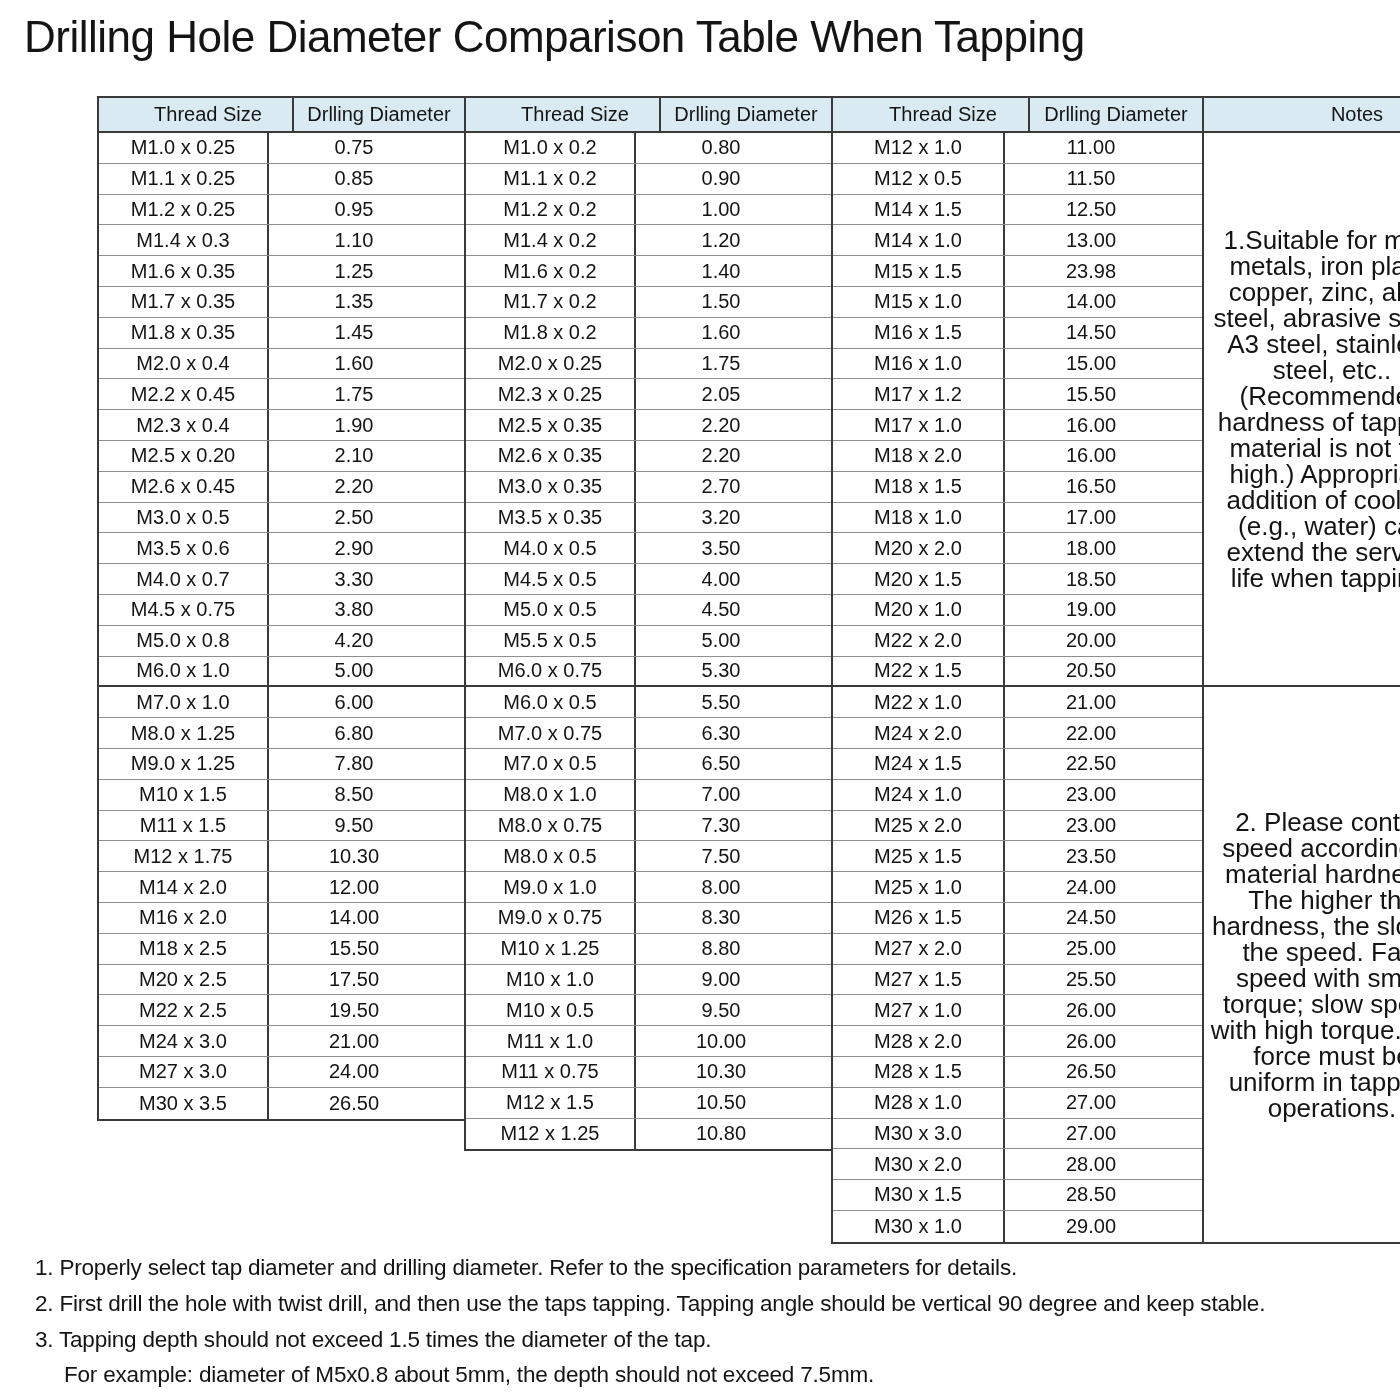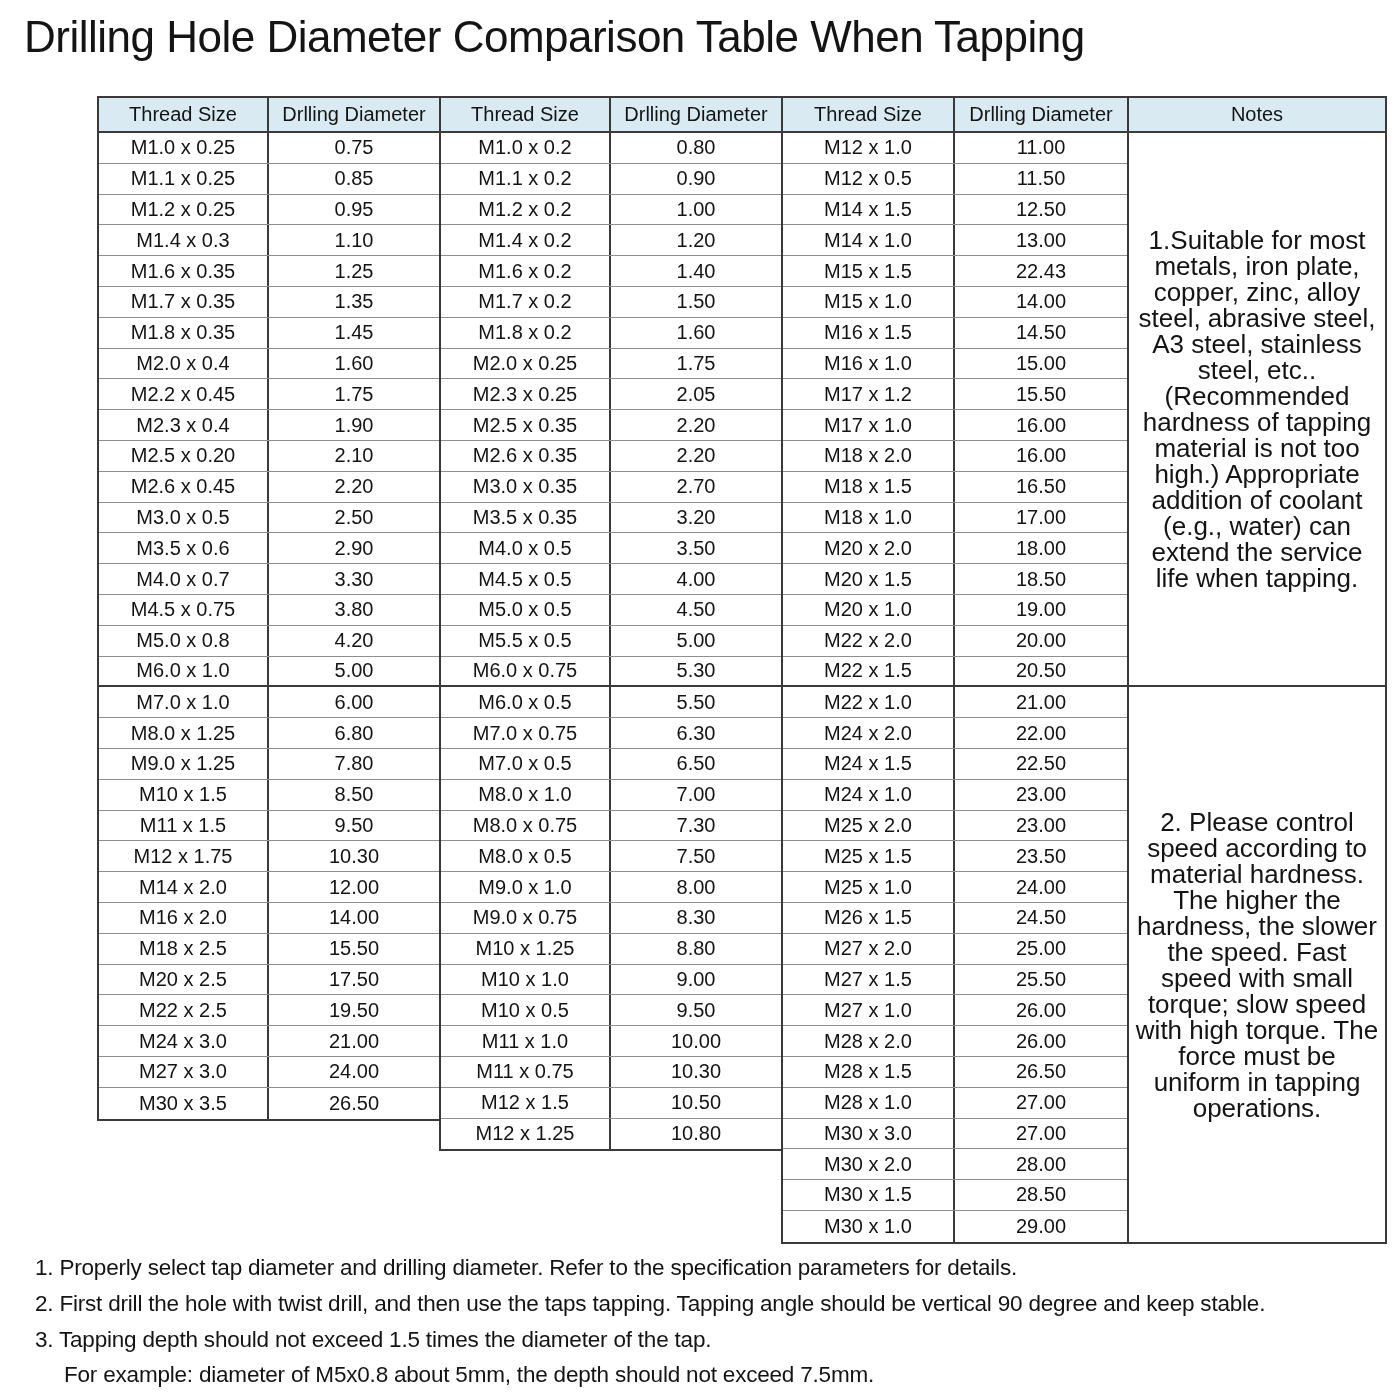--- a/index.html
+++ b/index.html
@@ -14,21 +14,21 @@
     margin-left:24px;
   }
   .table-wrap { position:absolute; left:97px; top:96px; display:flex; align-items:flex-start; }
   .group {
     border-left:2px solid #3a3a3a; border-top:2px solid #3a3a3a; border-bottom:2px solid #3a3a3a;
     background:#ffffff;
   }
   .notes-group { border-right:2px solid #3a3a3a; }
   .hdr {
     display:flex; background:var(--header-bg,#d9eaf2);
-    border-bottom:2px solid #3a3a3a; height:35px; box-sizing:border-box;
+    border-bottom:2px solid #3a3a3a; height:35px; box-sizing:border-box;padding-left:25px;
   }
   .cell {
     display:flex; align-items:center; justify-content:center;
     box-sizing:border-box; font-size:20px; white-space:nowrap;
   }
   .c-thread { width:170px; border-right:2px solid #3a3a3a; }
   .c-dia    { width:170px; }
   .g3 .c-thread { width:172px; }
   .g3 .c-dia    { width:172px; }
   .c-notes  { width:256px; }
@@ -427,21 +427,21 @@
             <div class="cell c-dia">12.50</div>
           </div>
 
           <div class="row">
             <div class="cell c-thread">M14 x 1.0</div>
             <div class="cell c-dia">13.00</div>
           </div>
 
           <div class="row">
             <div class="cell c-thread">M15 x 1.5</div>
-            <div class="cell c-dia">22.43</div>
+            <div class="cell c-dia">23.98</div>
           </div>
 
           <div class="row">
             <div class="cell c-thread">M15 x 1.0</div>
             <div class="cell c-dia">14.00</div>
           </div>
 
           <div class="row">
             <div class="cell c-thread">M16 x 1.5</div>
             <div class="cell c-dia">14.50</div>

